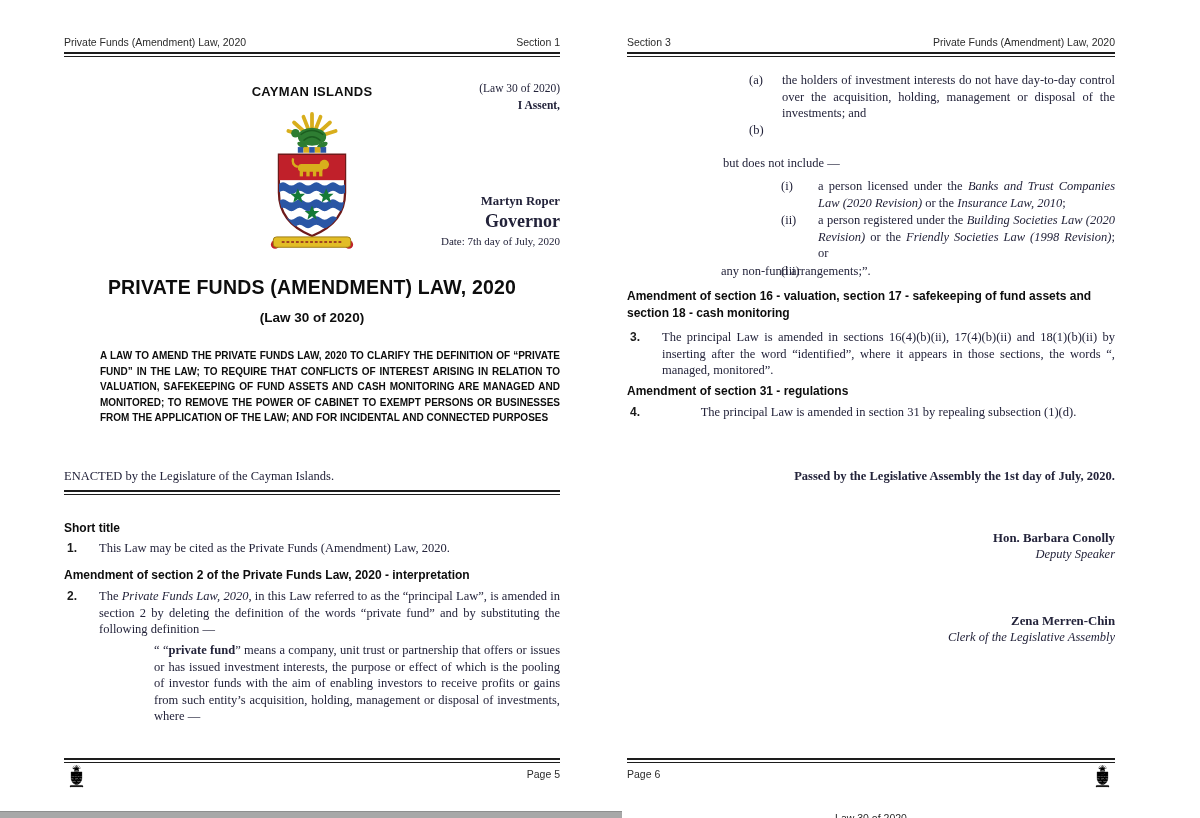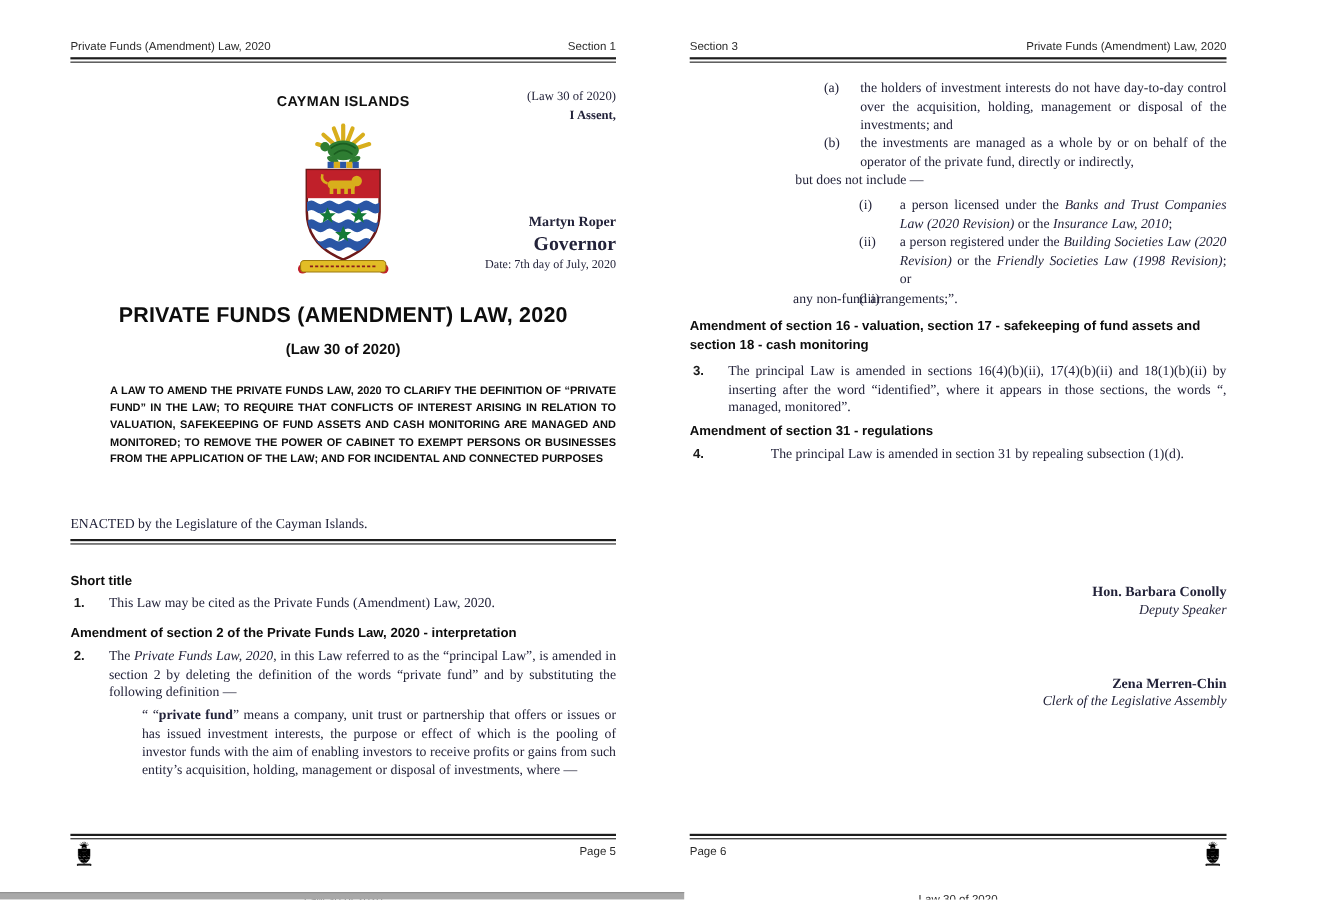--- a/index.html
+++ b/index.html
@@ -29,21 +29,21 @@
 
   .heading{font-family:"Liberation Sans",sans-serif;font-weight:bold;font-size:12px;
            line-height:17px;color:#0d0d0d;left:0;right:0;}
   .item{left:0;right:0;}
   .item .num{position:absolute;left:3px;top:.5px;font-family:"Liberation Sans",sans-serif;
              font-weight:bold;font-size:12px;color:#1a1a1a;}
   .item .ibody{margin-left:35px;}
 
   .sub{left:0;right:0;}
   .sub .mk{position:absolute;font-size:12.5px;line-height:16.5px;}
-  .defblock{margin-left:65px;}
+  .defblock{margin-left:90px;}
 
   .passed{font-weight:bold;font-size:12.5px;}
   .signame{font-weight:bold;font-size:12.8px;line-height:16px;}
   .sigtitle{font-style:italic;font-size:12.5px;line-height:16px;}
 
   .footrule{top:722px;}
   .footrow{top:729px;left:0;right:0;height:30px;font-family:"Liberation Sans",sans-serif;
            font-size:10.5px;color:#2b2b2b;}
   .footrow .fcenter{position:absolute;left:0;right:0;top:3px;text-align:center;margin-top:44px;}
   .footrow .fright{position:absolute;right:0;top:3px;}
@@ -180,21 +180,20 @@
       <span>Private Funds (Amendment) Law, 2020</span>
     </div>
     <div class="abs thickrule" style="top:16px"></div>
 
     <div class="abs sub" style="top:36px">
       <span class="mk" style="left:122px">(a)</span>
       <div class="serif-body" style="margin-left:155px"><span>the holders of investment interests do not have day-to-day control over the acquisition, holding, management or disposal of the investments; and</span></div>
     </div>
     <div class="abs sub" style="top:86px">
       <span class="mk" style="left:122px">(b)</span>
-      <div class="serif-body" style="margin-left:155px"><span>the investments are managed as a whole by or on behalf of the operator of the private fund, directly or indirectly,</span></div>
     </div>
     <div class="abs serif-body" style="top:119px;left:96px;text-align:left">but does not include —</div>
 
     <div class="abs sub" style="top:142px">
       <span class="mk" style="left:154px">(i)</span>
       <div class="serif-body" style="margin-left:191px"><span>a person licensed under the </span><span style="font-style: italic;">Banks and Trust Companies Law (2020 Revision)</span><span> or the </span><span style="font-style: italic;">Insurance Law, 2010</span><span>;</span></div>
     </div>
     <div class="abs sub" style="top:176px">
       <span class="mk" style="left:154px">(ii)</span>
       <div class="serif-body" style="margin-left:191px"><span>a person registered under the </span><span style="font-style: italic;">Building Societies Law (2020 Revision)</span><span> or the </span><span style="font-style: italic;">Friendly Societies Law (1998 Revision)</span><span>; or</span></div>
@@ -209,20 +208,21 @@
       <span class="num">3.</span>
       <div class="ibody serif-body"><span>The principal Law is amended in sections 16(4)(b)(ii), 17(4)(b)(ii) and 18(1)(b)(ii) by inserting after the word “identified”, where it appears in those sections, the words “, managed, monitored”.</span></div>
     </div>
 
     <div class="abs heading" style="top:347px">Amendment of section 31 - regulations</div>
     <div class="abs item" style="top:368px">
       <span class="num">4.</span>
       <div class="ibody serif-body" style="text-align:center"><span>The principal Law is amended in section 31 by repealing subsection (1)(d).</span></div>
     </div>
 
+    <div class="abs right-al passed" style="top:433px">Passed by the Legislative Assembly the 1st day of July, 2020.</div>
 
     <div class="abs right-al" style="top:494px">
       <div class="signame">Hon. Barbara Conolly</div>
       <div class="sigtitle">Deputy Speaker</div>
     </div>
     <div class="abs right-al" style="top:577px">
       <div class="signame">Zena Merren-Chin</div>
       <div class="sigtitle">Clerk of the Legislative Assembly</div>
     </div>
 

